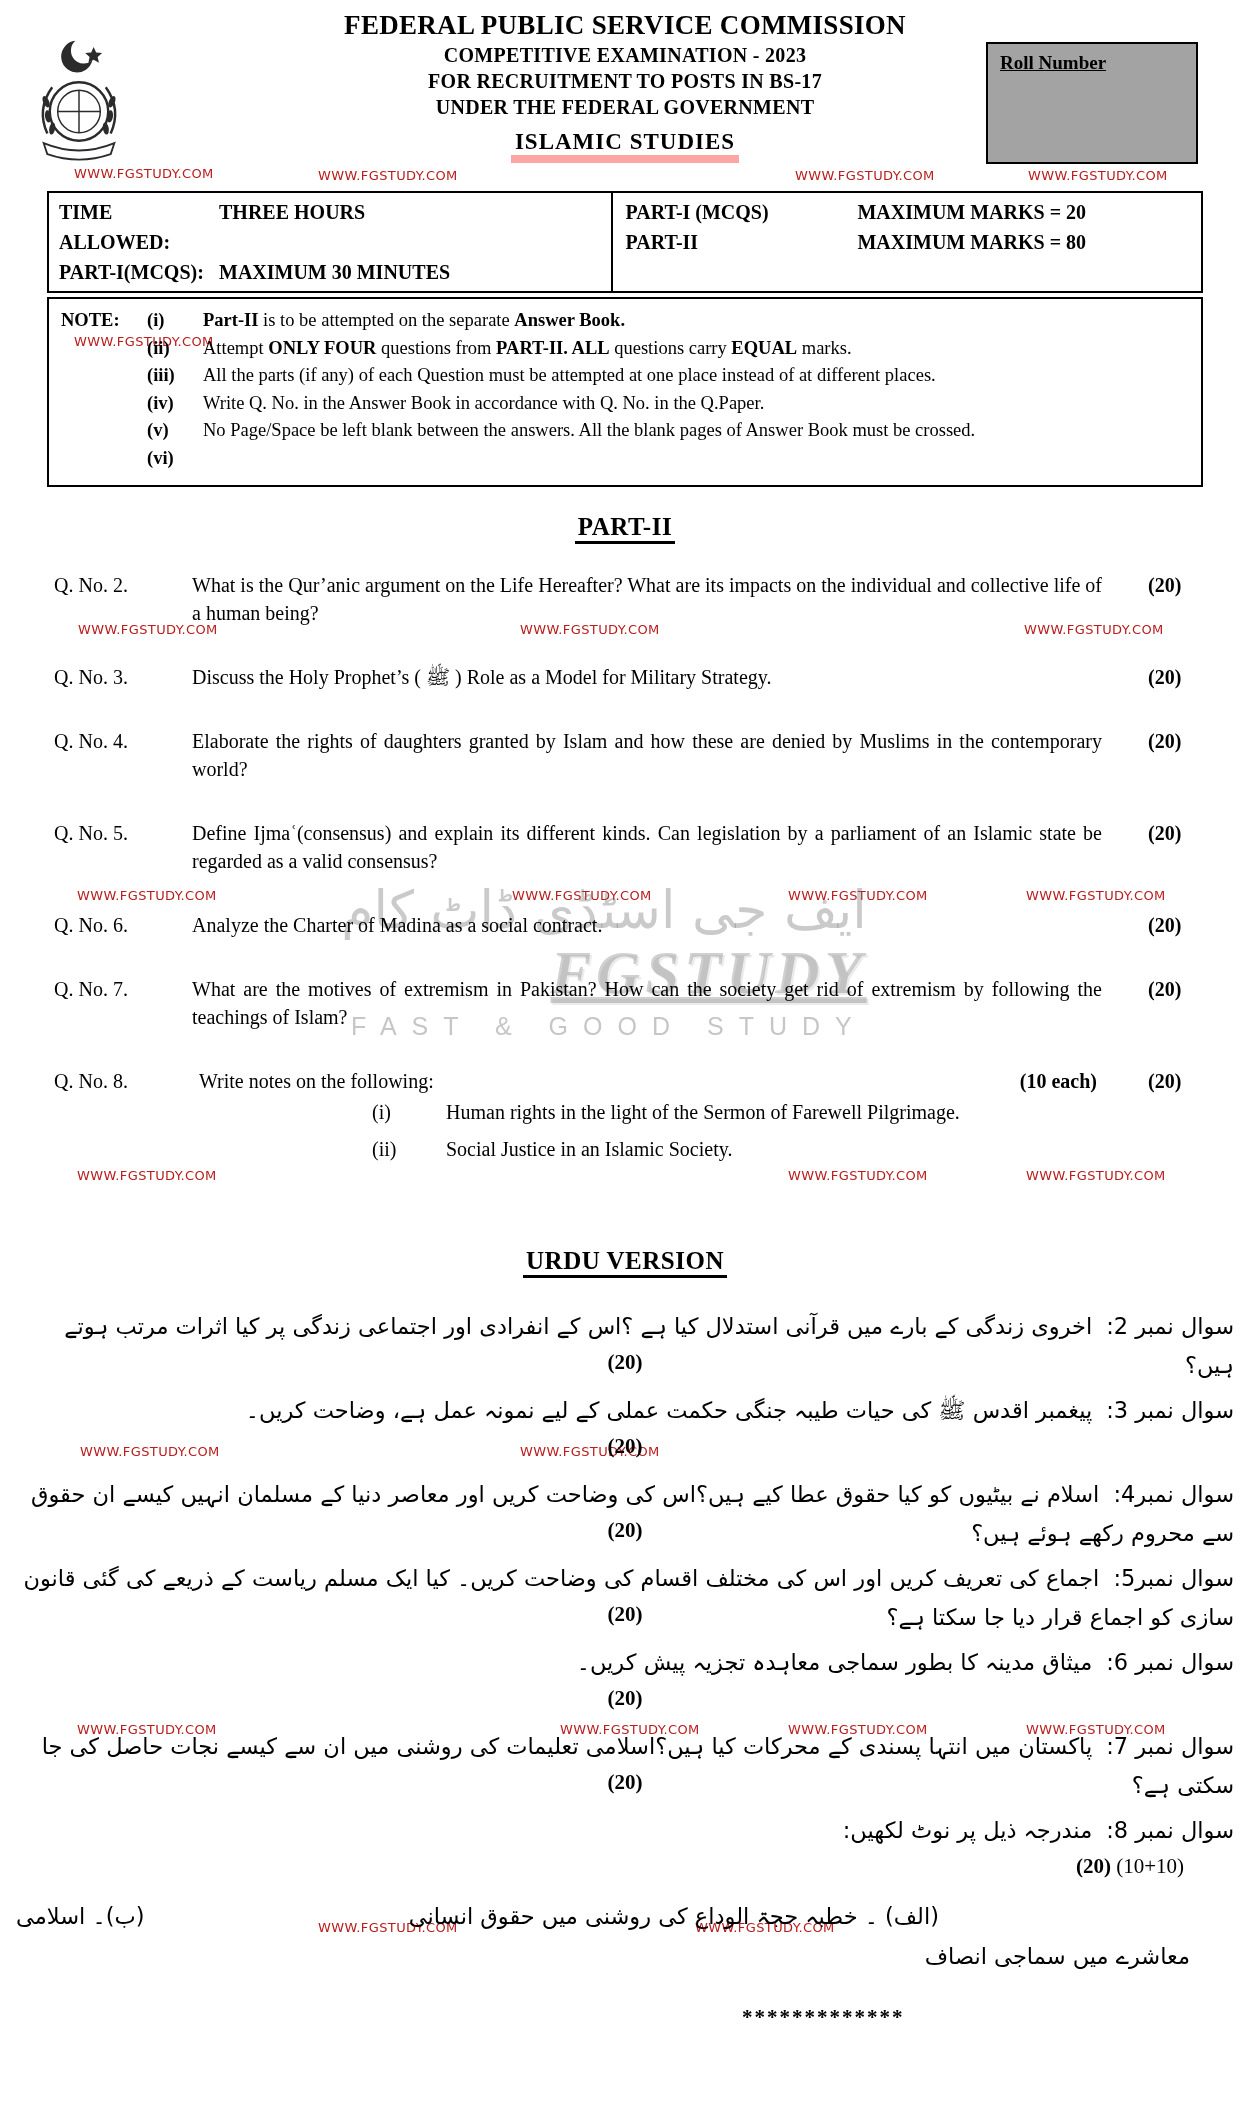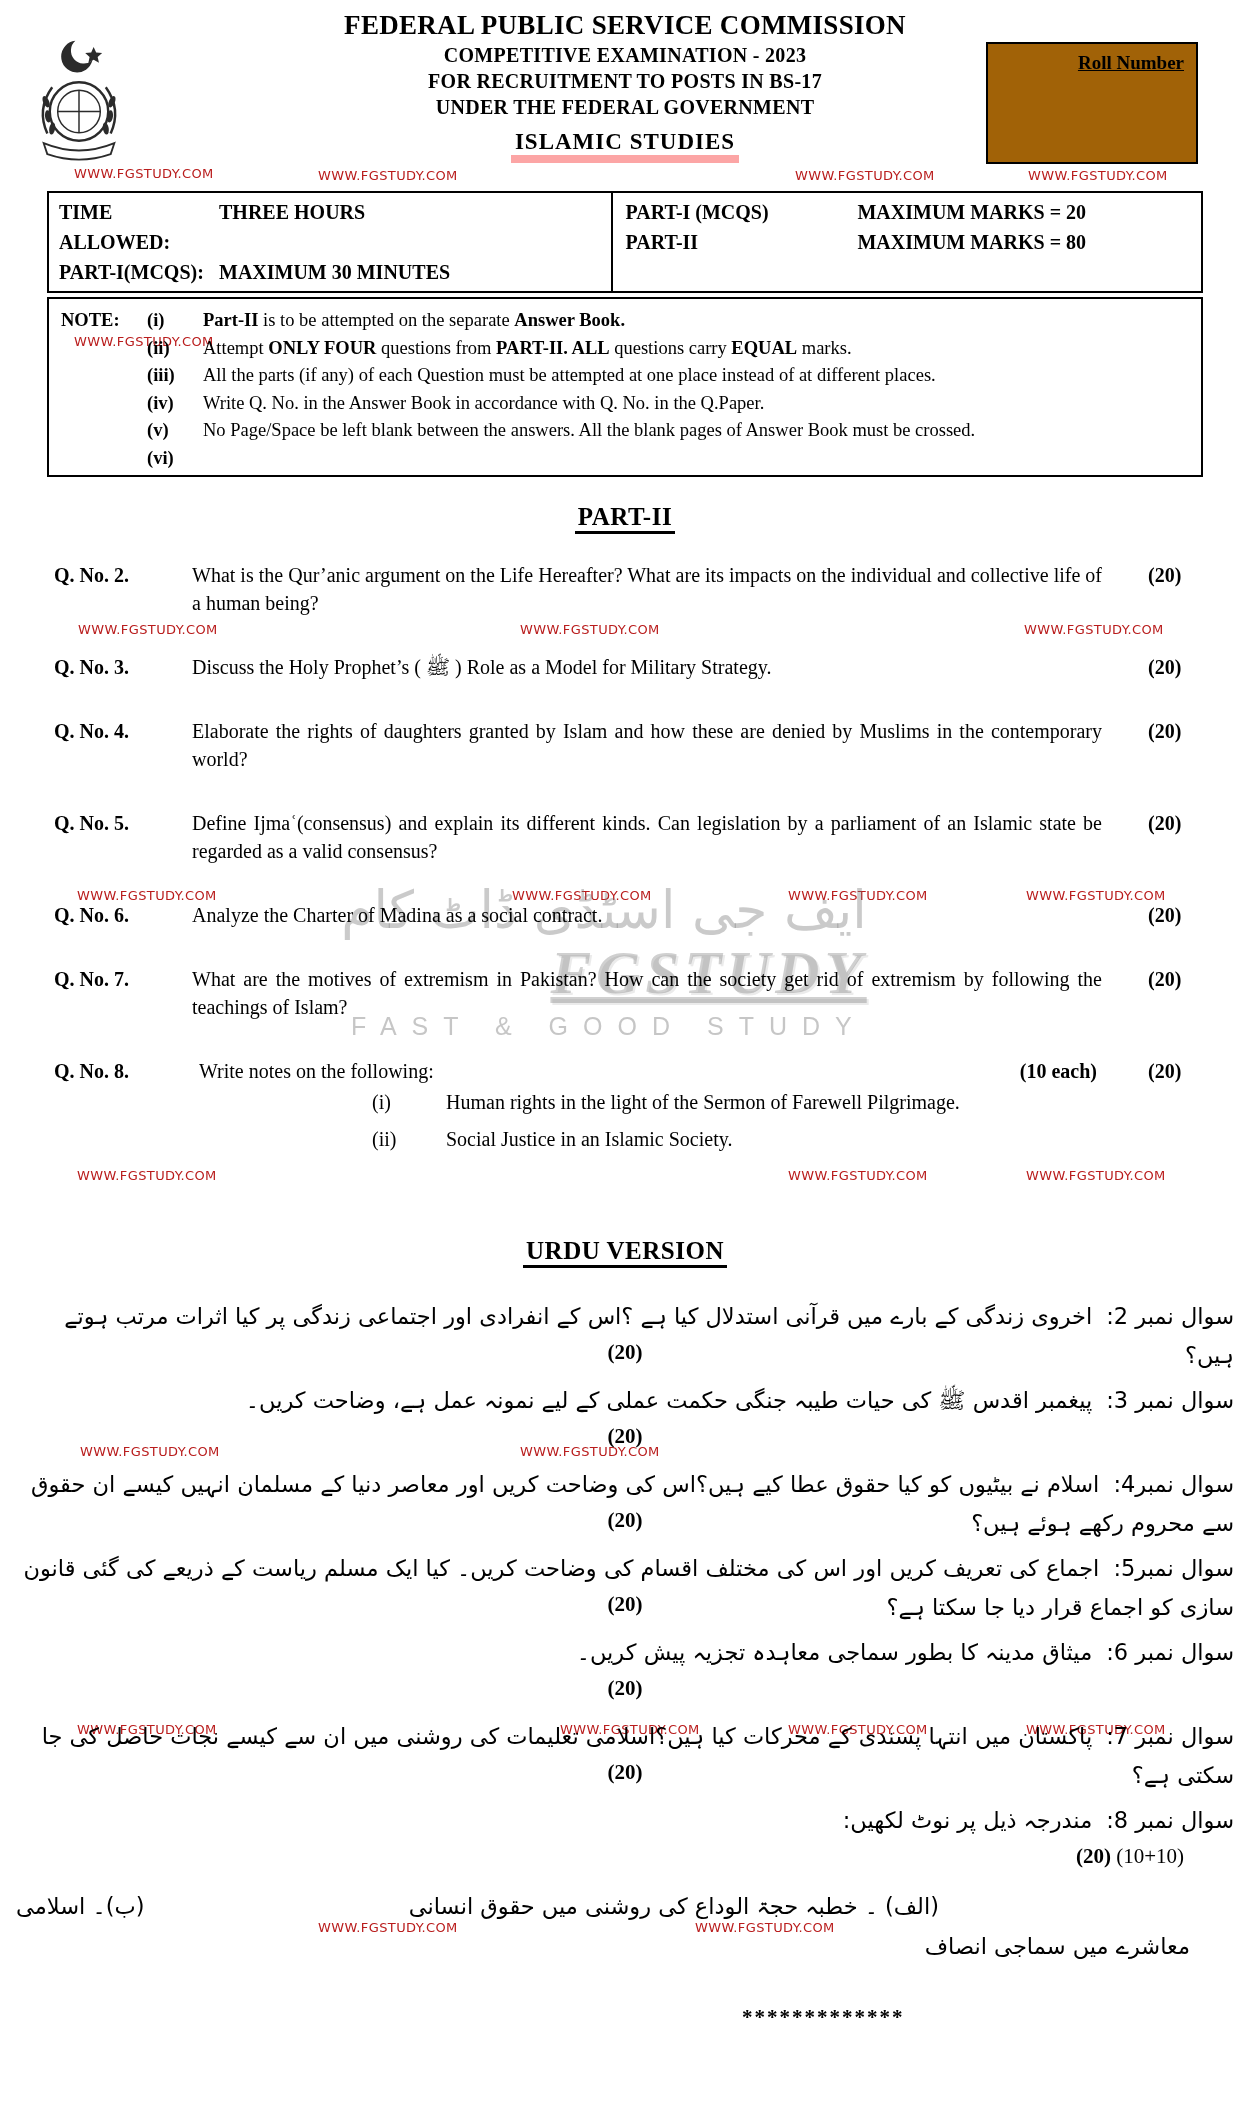--- a/index.html
+++ b/index.html
@@ -11,53 +11,53 @@
   .wm { position:absolute; font-family:"DejaVu Sans", sans-serif; font-size:13px; color:#b91c1c; letter-spacing:.4px; z-index:1; white-space:nowrap; }
   .bigwm { position:absolute; top:880px; left:50%; transform:translateX(-54%); text-align:right; z-index:1; }
   .bigwm-urdu { font-family:"DejaVu Sans", sans-serif; font-size:52px; color:rgba(115,115,115,.38); }
   .bigwm-latin { font-family:"Liberation Serif", serif; font-style:italic; font-weight:bold; font-size:61px; letter-spacing:5px; line-height:1.08; color:rgba(120,120,120,.35); text-shadow:2px 2px 0 rgba(120,120,120,.15);text-decoration:underline; }
   .bigwm-sub { font-family:"Liberation Sans", sans-serif; font-size:25px; letter-spacing:15px; color:rgba(120,120,120,.42); margin-top:6px; }
 
   .content { position:relative; z-index:2; width:100%; height:100%; }
 
   
   .logo { position:absolute; top:26px; left:16px; }
-  .roll-box { position:absolute; top:32px; right:52px; width:212px; height:122px; border:2.5px solid #000; padding:8px 12px; background:#a16207;text-align:right; }
+  .roll-box { position:absolute; top:32px; right:52px; width:212px; height:122px; border:2.5px solid #000; padding:8px 12px; background:#a3a3a3; }
   .roll-label { font-weight:bold; font-size:19px; text-decoration:underline; }
   .header-center { margin:10px auto 0; width:760px; text-align:center; }
   .h-org { font-size:27px; font-weight:bold; letter-spacing:.3px; }
   .h-line { font-size:20px; font-weight:bold; margin-top:3px; letter-spacing:.3px; }
   .h-subject { margin-top:10px; font-size:23px; font-weight:bold; }
   .h-subject span { border-bottom:8px solid #fca5a5; padding:0 4px 1px; letter-spacing:1px; }
 
   
   .info-table { display:flex; border:2.5px solid #000; margin:36px 47px 0; font-weight:bold; font-size:20px; }
   .it-left { width:49%; border-right:2.5px solid #000; padding:4px 10px; }
   .it-row { display:flex; line-height:30px; }
   .it-label { width:160px; flex-shrink:0; }
   .it-right { flex:1; padding:4px 12px; }
   .it-part { width:232px; flex-shrink:0; }
 
   
-  .note-box { margin:4px 47px 0; border:2.5px solid #000; padding:8px 12px 3px 12px; font-size:18.5px; }
+  .note-box { margin:4px 47px 0; border:2.5px solid #000; padding:8px 12px 13px 12px; font-size:18.5px; }
   .note-row { display:flex; line-height:27.5px; }
   .note-head { width:86px; font-weight:bold; flex-shrink:0; }
   .note-label { width:56px; font-weight:bold; flex-shrink:0; }
   .note-text { flex:1; text-align:justify; }
 
   
   .section-title { text-align:center; margin-top:26px; font-size:25px; font-weight:bold; }
   .section-title span { border-bottom:3px solid #000; padding:0 3px 1px; letter-spacing:.5px; }
   .urdu-gap { margin-top:84px; }
 
   
   .questions { margin:30px 50px 0 54px; font-size:20px; }
   .q-row { display:flex; margin-bottom:36px; line-height:28px; }
   .q-row.q8 { margin-bottom:3px;gap:7px; }
-  .q-no { width:138px; font-weight:bold; flex-shrink:0; }
+  .q-no { width:138px; font-weight:normal; flex-shrink:0; }
   .q-text { flex:1; text-align:justify; padding-right:46px; }
   .q-extra { font-weight:bold; margin-right:44px; white-space:nowrap; }
   .q-marks { width:52px; font-weight:bold; flex-shrink:0; }
   .q-sub { display:flex; margin:0 0 9px 318px; line-height:28px; }
   .q-sub-label { width:74px; flex-shrink:0; }
 
   
   .urdu-section { margin:32px 16px 0; font-family:"DejaVu Sans", sans-serif; font-size:22.5px; direction:rtl; }
   .u-q { position:relative; min-height:78px; margin-bottom:6px; line-height:39px; text-align:right; }
   .u-no { margin-left:14px; white-space:nowrap; }

